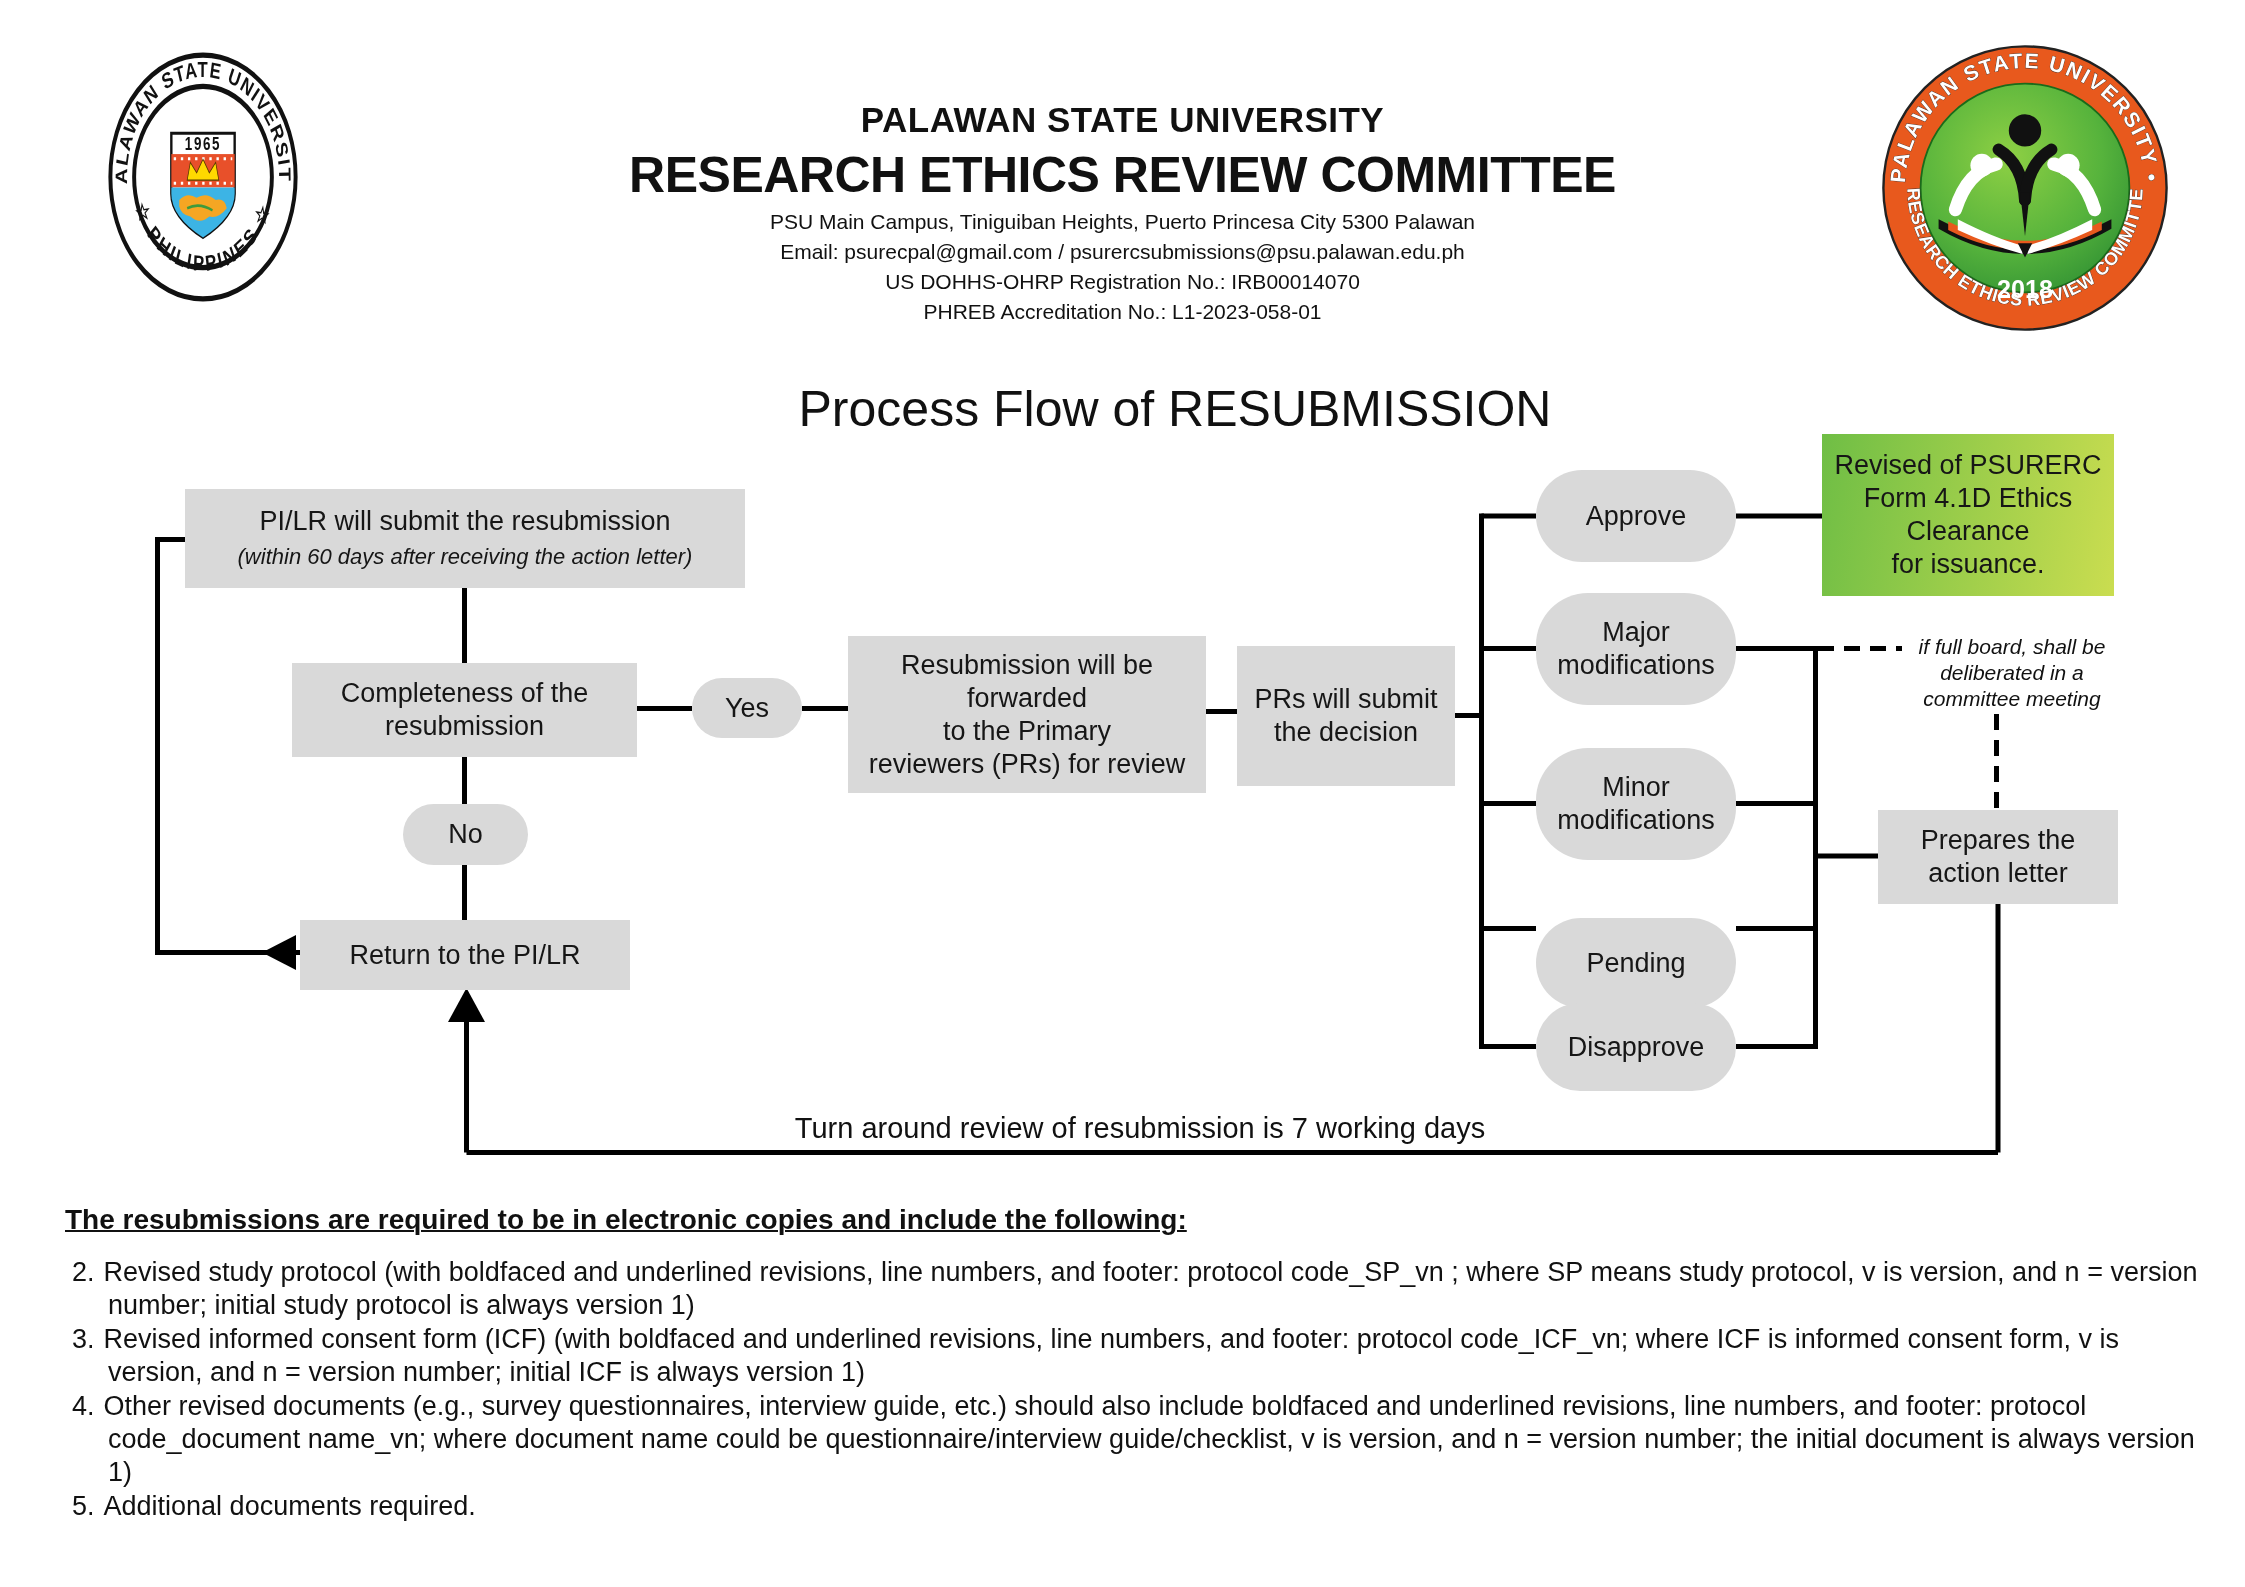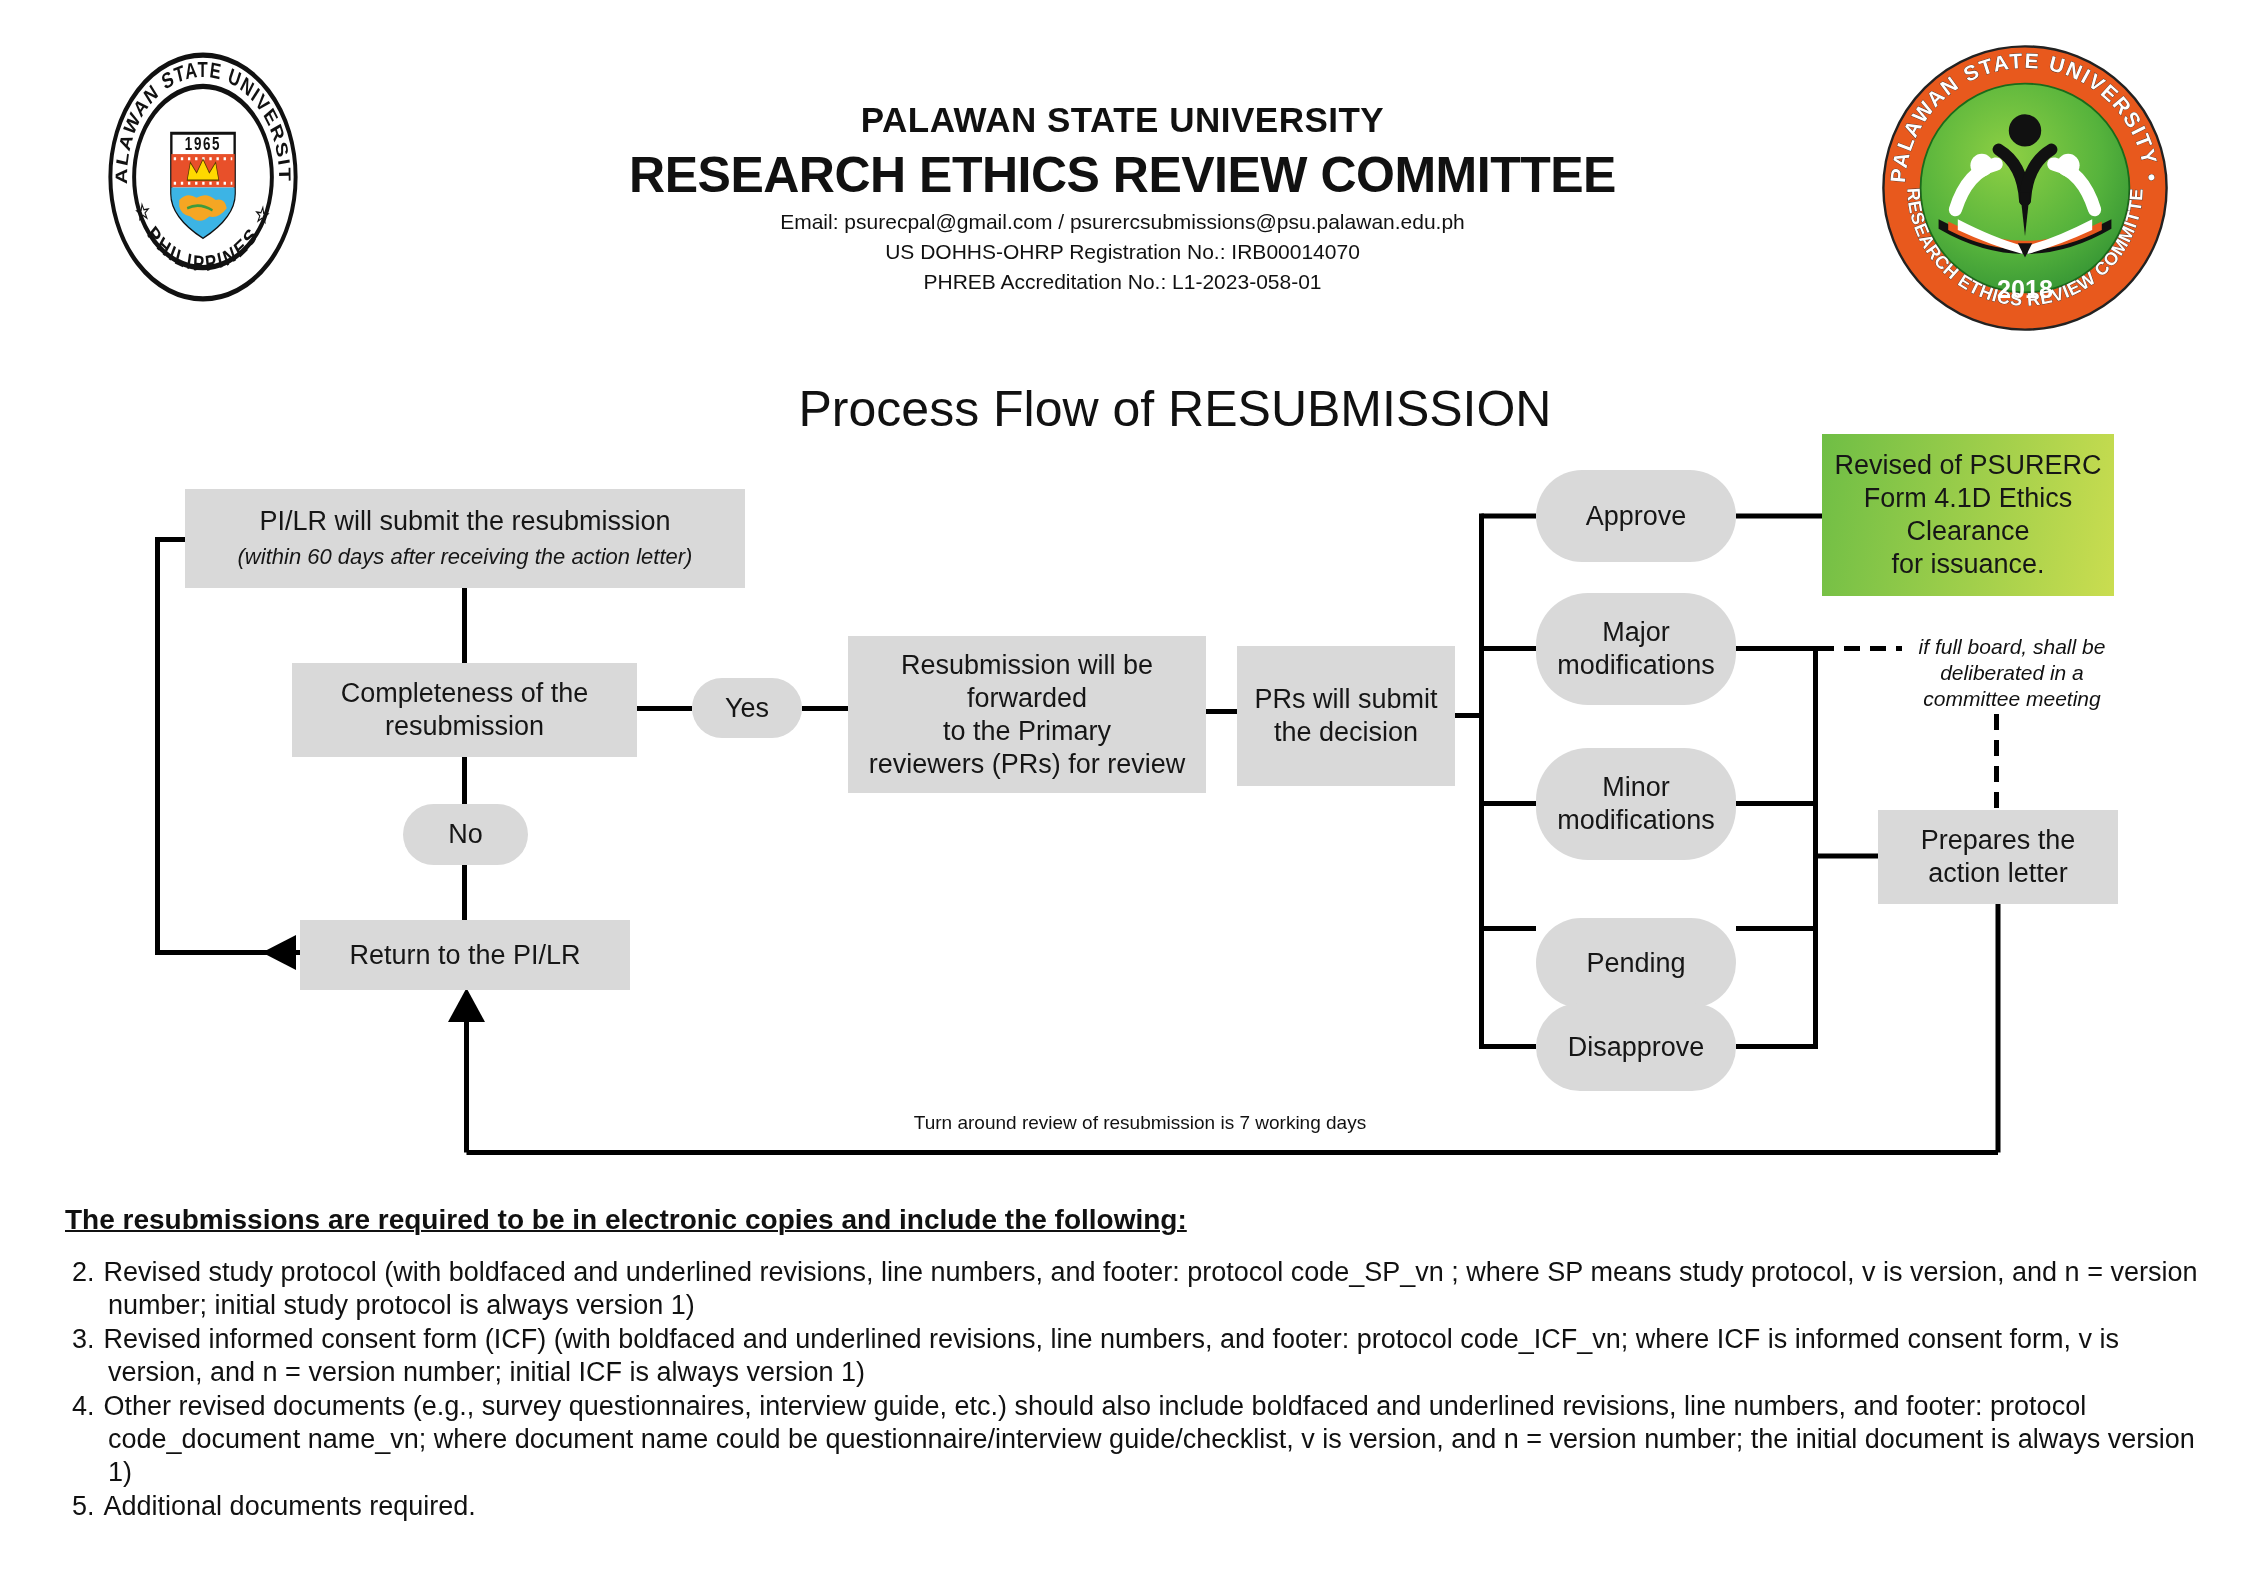--- a/index.html
+++ b/index.html
@@ -34,21 +34,21 @@
   .n-pending{left:1536px;top:884px;width:200px;height:90px;margin-top:34px;}
   .n-disapprove{left:1536px;top:1003px;width:200px;height:88px;}
   .n-green{left:1822px;top:434px;width:292px;height:162px;
            background:linear-gradient(100deg,var(--green_start),var(--green_end));}
   .n-prepares{left:1878px;top:810px;width:240px;height:94px;}
   .n-no{left:403px;top:804px;width:125px;height:61px;}
   .n-return{left:300px;top:920px;width:330px;height:70px;}
   .board-note{position:absolute;left:1896px;top:634px;width:232px;text-align:center;
               font-size:21px;line-height:26px;font-style:italic;font-weight:500;}
   .turnaround{position:absolute;left:565px;top:1112px;width:1150px;text-align:center;
-              font-size:19px;}
+              font-size:29px;}
 
   .connectors{position:absolute;left:0;top:0;}
 
   
   .fn-heading{position:absolute;left:65px;top:1204px;font-size:28px;font-weight:700;
               text-decoration:underline;text-decoration-thickness:2px;}
   .fn-list{position:absolute;left:72px;top:1256px;width:2130px;font-size:27px;line-height:33px;}
   .fn-item{padding-left:36px;text-indent:-36px;margin-bottom:1px;}
   .fn-num{margin-right:9px;}
 </style>
@@ -79,20 +79,21 @@
       <polygon points="100,123 104,106 112,116 120,103 128,116 136,106 140,123" fill="#ffd900" stroke="#5a3b00" stroke-width="1"></polygon>
       <path d="M90 142 Q100 134 112 140 Q124 134 136 142 Q148 140 150 150 Q140 160 128 158 Q116 166 104 158 Q92 156 90 148 Z" fill="#f5a623"></path>
       <path d="M100 150 Q115 144 132 152" stroke="#3e9b3c" stroke-width="2.5" fill="none"></path>
       <text x="120" y="94" font-size="17" font-weight="bold" letter-spacing="2" text-anchor="middle" fill="#111">1965</text>
     </g>
   </svg>
 
   <div class="header-block">
     <div class="h-univ">PALAWAN STATE UNIVERSITY</div>
     <div class="h-comm">RESEARCH ETHICS REVIEW COMMITTEE</div>
+    <div class="h-sub">PSU Main Campus, Tiniguiban Heights, Puerto Princesa City 5300 Palawan</div>
     <div class="h-sub">Email: psurecpal@gmail.com / psurercsubmissions@psu.palawan.edu.ph</div>
     <div class="h-sub">US DOHHS-OHRP Registration No.: IRB00014070</div>
     <div class="h-sub">PHREB Accreditation No.: L1-2023-058-01</div>
   </div>
 
   <svg class="seal-right" viewBox="0 0 240 240">
     <defs>
       <radialGradient id="rg" cx="42%" cy="35%" r="75%">
         <stop offset="0%" stop-color="#8ed044"></stop>
         <stop offset="60%" stop-color="#56b33c"></stop>

